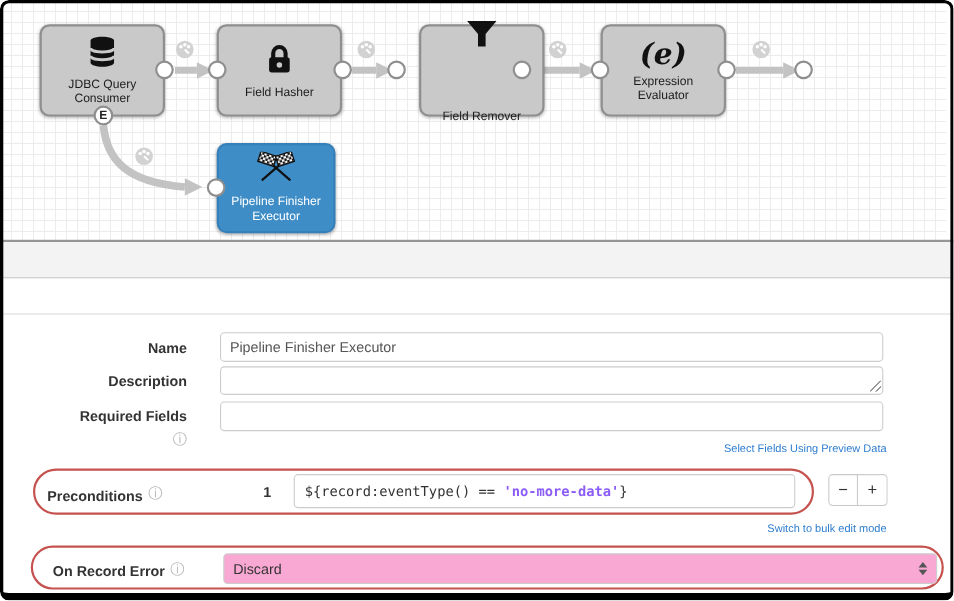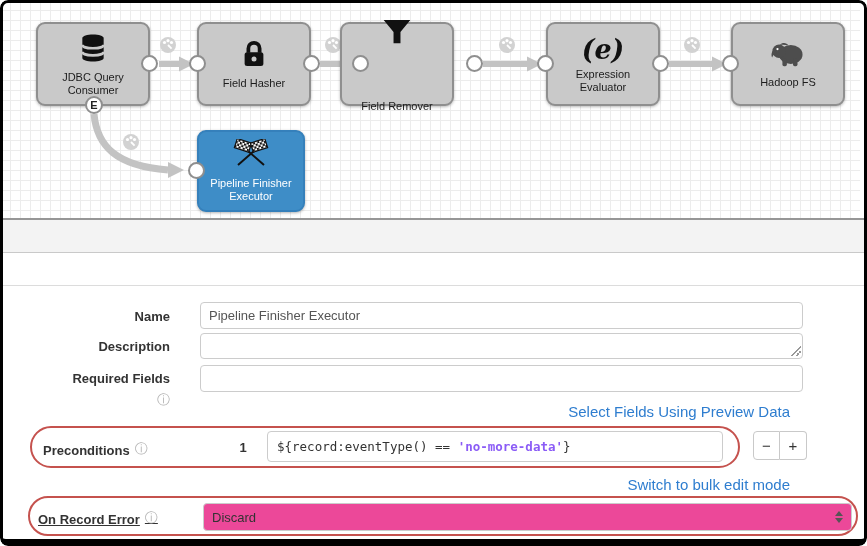--- a/index.html
+++ b/index.html
@@ -70,42 +70,42 @@
     position:absolute; border:1px solid #ccc; border-radius:4px; background:#fff;
     font-family:"Liberation Sans","DejaVu Sans",sans-serif;
     font-size:13px; color:#555; padding:0 8px; outline:none;
   }
   textarea.tinput { resize:none; padding-top:4px; }
   .resize-grip {
     position:absolute; left:791px; top:346px; width:10px; height:10px; z-index:5;
     background:
       linear-gradient(135deg, transparent 0 45%, #999 45% 55%, transparent 55% 70%, #999 70% 80%, transparent 80%);
   }
-  .blink { position:absolute; left:200px; width:590px; text-align:right;
-    font-size:15px; color:#2e7dcf; cursor:pointer; }
+  .blink { position:absolute; left:216px; width:590px; text-align:right;
+    font-size:10px; color:#2e7dcf; cursor:pointer; }
   .redbox { position:absolute; border:2px solid #c5524e; border-radius:21px; z-index:4; }
   .pre-num { position:absolute; left:230px; top:440px; width:26px; text-align:center;
     font-size:13px; font-weight:bold; color:#333; }
   .codebox {
     position:absolute; left:267px; top:431px; width:456px; height:31px;
     border:1px solid #ccc; border-radius:4px; background:#fff;
     font-family:"DejaVu Sans Mono","Liberation Mono",monospace; font-size:12.5px;
     display:flex; align-items:center; padding:0 9px; white-space:pre; color:#333;
   }
   .code-red { color:#8b5cf6; font-weight:bold; }
   .stepper { position:absolute; left:753px; top:431px; display:flex; z-index:5; }
   .stepper button {
     width:27px; height:29px; background:#fff; border:1px solid #c9c9c9;
     font-size:15px; color:#333; cursor:pointer; line-height:1;
   }
   .stepper button:first-child { border-radius:4px 0 0 4px; }
   .stepper button:last-child { border-radius:0 4px 4px 0; border-left:none; }
   .selectbox {
     position:absolute; left:203px; top:503px; width:649px; height:28px;
-    border:1px solid #ccc; border-radius:4px; background:#ec4899;
+    border:1px solid #ccc; border-radius:4px; background:#f9a8d4;
     display:flex; align-items:center; padding:0 8px; font-size:13px; color:#333;
     cursor:pointer; z-index:5;
   }
   .sel-arrows { margin-left:auto; display:flex; flex-direction:column; gap:2px; align-items:center; }
   .sel-arrows i { display:block; width:0; height:0; border-left:4px solid transparent; border-right:4px solid transparent; }
   .sel-arrows .up { border-bottom:5px solid #555; }
   .sel-arrows .dn { border-top:5px solid #555; }
 </style>
 </head>
 <body>
@@ -166,50 +166,34 @@
     <div class="stage" style="left:36px; top:22px;">
       <span>
         <svg width="34" height="32" viewBox="0 0 24 24">
           <path fill="#111" d="M4 4.5C4 2.9 7.6 1.8 12 1.8s8 1.1 8 2.7v15c0 1.6-3.6 2.7-8 2.7s-8-1.1-8-2.7z"></path>
           <path fill="none" stroke="#c9c9c9" stroke-width="2" d="M4 9.5c0 1.6 3.6 2.7 8 2.7s8-1.1 8-2.7 M4 14.8c0 1.6 3.6 2.7 8 2.7s8-1.1 8-2.7"></path>
         </svg>
       </span>
       <span class="slabel">JDBC Query Consumer</span>
     </div>
 
-    <div class="stage" style="left:340px; top:22px;gap:48px;">
+    <div class="stage" style="left:381px; top:22px;gap:48px;">
       <span>
         <svg width="34" height="32" viewBox="0 0 24 24">
           <path fill="#111" d="M2 3 L22 3 L14.6 12 L14.6 20.5 L9.4 20.5 L9.4 12 Z"></path>
         </svg>
       </span>
       <span class="slabel">Field Remover</span>
     </div>
 
     <div class="stage" style="left:546px; top:22px;">
       <span class="exp-glyph">(e)</span>
       <span class="slabel">Expression Evaluator</span>
     </div>
 
-    <div class="stage" style="left:731px; top:22px;">
-      <span>
-        <svg width="38" height="30" viewBox="0 0 34 26">
-          <g fill="#4d4d4d">
-            <ellipse cx="19.5" cy="13.5" rx="10.5" ry="8.5"></ellipse>
-            <circle cx="9" cy="10.5" r="6"></circle>
-            <path d="M4.8 9.2 C2.4 10.4 1.6 13.6 2.8 16.2 C3.8 14 5 12.8 6.8 12.2 Z"></path>
-            <rect x="12" y="17" width="4" height="7" rx="1.5"></rect>
-            <rect x="21.5" y="17" width="4" height="7" rx="1.5"></rect>
-            <path d="M9.5 4.8 C12 2.4 16 2.8 17.5 5.4 C14.8 4.6 12 4.6 9.5 4.8 Z"></path>
-          </g>
-          <circle cx="7.6" cy="8.6" r="1" fill="#fff"></circle>
-        </svg>
-      </span>
-      <span class="slabel">Hadoop FS</span>
-    </div>
 
     <div class="stage-blue">
       <span>
         <svg width="42" height="30" viewBox="0 0 42 30">
           <path d="M10 5 L34 26 M32 5 L8 26" stroke="#111" stroke-width="2" fill="none"></path>
           <g transform="rotate(18 14 8)">
             <rect x="5" y="2" width="15" height="9.5" fill="url(#chk)" stroke="#111" stroke-width="1.2"></rect>
           </g>
           <g transform="rotate(-18 28 8)">
             <rect x="22" y="2" width="15" height="9.5" fill="url(#chk)" stroke="#111" stroke-width="1.2"></rect>
@@ -261,21 +245,21 @@
   <div class="pre-num">1</div>
   <div class="codebox"><span>${record:eventType() == </span><span class="code-red">'no-more-data'</span><span>}</span></div>
   <div class="stepper">
     <button>−</button>
     <button>+</button>
   </div>
 
   <div class="blink" style="top:476px;">Switch to bulk edit mode</div>
 
   <div class="redbox" style="left:28px; top:496px; width:830px; height:40px; border-radius:20px;"></div>
-  <div class="flabel" style="left:38px; top:509px; width:160px;text-decoration:underline;">
+  <div class="flabel" style="left:48px; top:509px; width:160px;">
     <span>On Record Error</span>
     <span class="info">ⓘ</span>
   </div>
   <div class="selectbox">
     <span>Discard</span>
     <span class="sel-arrows">
         <i class="up"></i>
         <i class="dn"></i>
       </span>
   </div>

